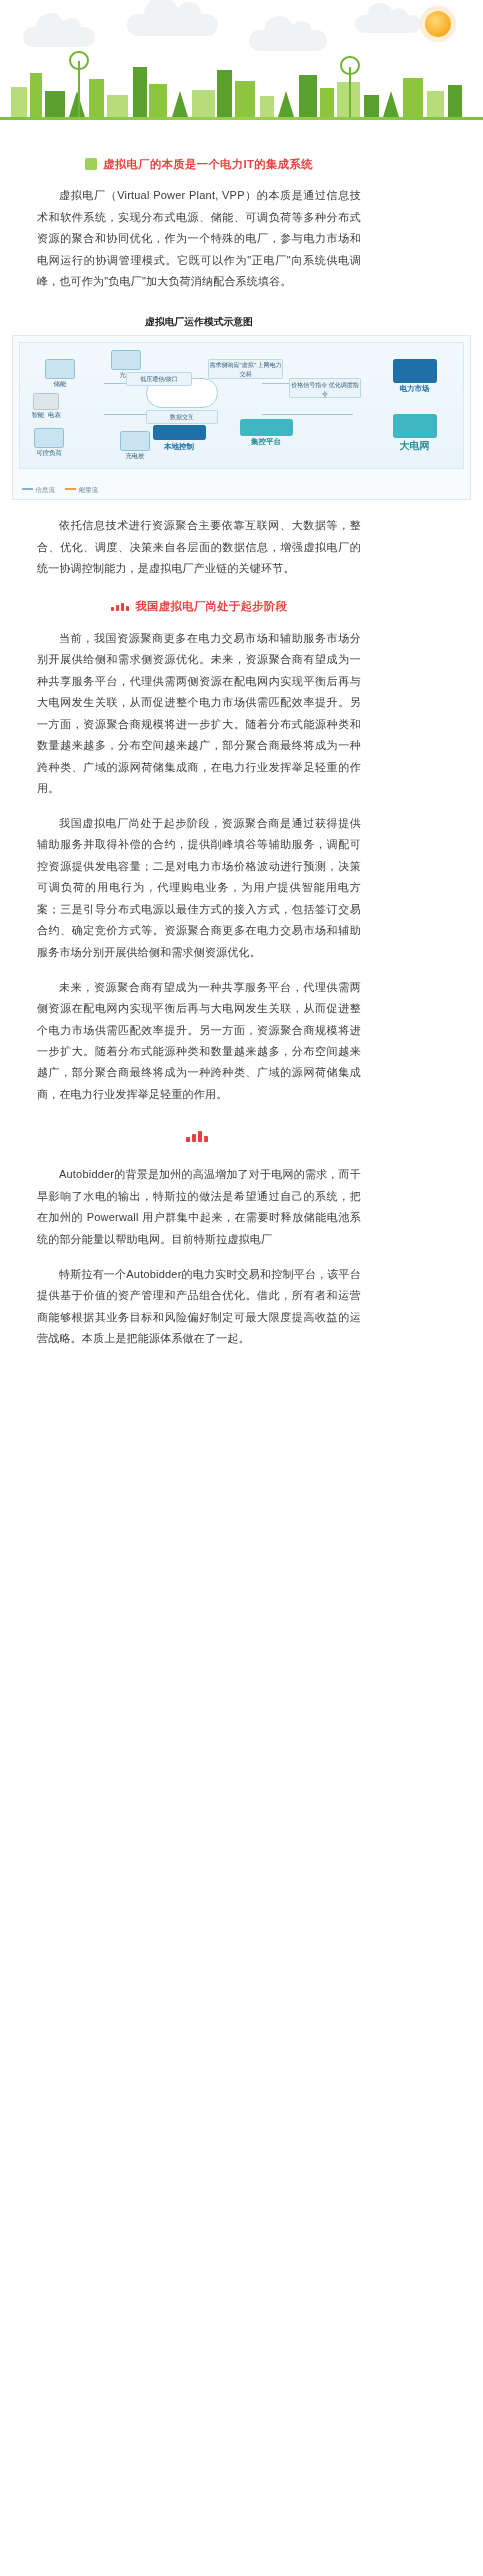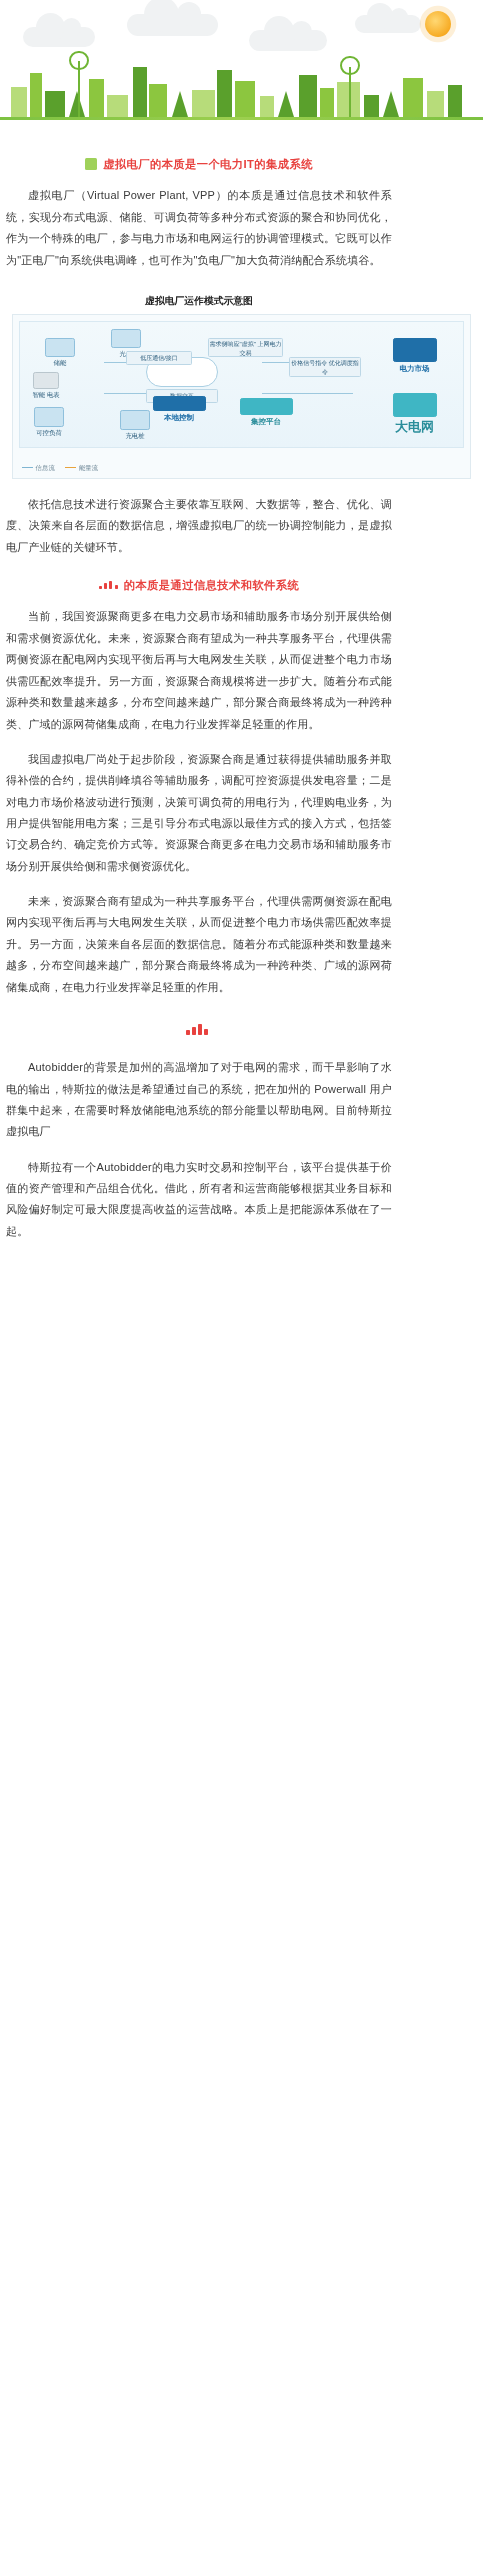--- a/index.html
+++ b/index.html
@@ -171,21 +171,21 @@
     border-radius: 0.8px;
   }
   .h-big-marks i:nth-child(1) { height: 4.5px; }
   .h-big-marks i:nth-child(2) { height: 7.5px; }
   .h-big-marks i:nth-child(3) { height: 10.6px; }
   .h-big-marks i:nth-child(4) { height: 6px; }
 
   
   p.para {
     margin: 0 0 13.6px 0;
-    padding: 0 6px;
+    padding: 0 37px;
     font-size: 11px;
     line-height: 1.95;
     color: #3a3a3a;
     text-align: justify;
     text-indent: 2em;
     letter-spacing: 0.2px;
   }
 
   
   .figure {
@@ -212,20 +212,21 @@
     height: 127px;
     background: linear-gradient(180deg,#f2f9fc 0%, #e9f4fa 100%);
     border: 0.8px solid #d9e9f2;
   }
   .fig-node {
     position: absolute;
     font-size: 6.4px;
     color: #2c5d7c;
     text-align: center;
     line-height: 1.25;
+    font-family: Liberation Mono, monospace;
   }
   .fig-node .nb {
     width: 30px; height: 19.6px;
     margin: 0 auto 2.3px auto;
     background: #c9e3f1;
     border: 0.8px solid #8fc0dc;
     border-radius: 2.3px;
   }
   .fig-node.blue .nb { background: #1f6fa8; border-color: #1f6fa8; }
   .fig-node.teal .nb { background: #3fb6c4; border-color: #3fb6c4; }
@@ -359,35 +360,35 @@
       <div class="fig-node" style="left:107px; top:95px;">
         <div class="nb"></div>
         <div>充电桩</div>
       </div>
 
       <div class="fig-cloud" style="left:133px; top:42px;"></div>
 
       <div class="fig-bar" style="left:113px; top:36px; width:66px;">低压通信/接口</div>
       <div class="fig-bar" style="left:133px; top:74px; width:72px;">数据交互</div>
 
-      <div class="fig-node blue" style="left:139px; top:81px; width:54px;">
+      <div class="fig-node blue" style="left:139px; top:89px; width:54px;">
         <div class="nb" style="width:53px;height:15px;"></div>
         <div style="color:#1f6fa8;font-weight:bold;font-size:7.5px;">本地控制</div>
       </div>
       <div class="fig-node teal" style="left:226px; top:83px; width:54px;">
         <div class="nb" style="width:53px;height:16.6px;"></div>
         <div style="color:#2b8e9b;font-weight:bold;font-size:7.5px;">集控平台</div>
       </div>
       <div class="fig-node blue" style="left:370px; top:22.6px; width:63px;">
         <div class="nb" style="width:44px;height:24px;"></div>
         <div style="font-weight:bold;font-size:7.5px;color:#1f6fa8;">电力市场</div>
       </div>
       <div class="fig-node teal" style="left:370px; top:78px; width:63px;">
         <div class="nb" style="width:44px;height:24px;"></div>
-        <div style="font-weight:bold;font-size:13px;color:#2b8e9b;">大电网</div>
+        <div style="font-weight:bold;font-size:10px;color:#2b8e9b;">大电网</div>
       </div>
 
       <div class="fig-bar" style="left:195px; top:22.6px; width:75px; height:19.6px; line-height:9px; padding-top:1.5px;">需求侧响应"虚拟"
 上网电力交易</div>
       <div class="fig-bar" style="left:276px; top:42px; width:72px; height:19.6px; line-height:9px; padding-top:1.5px;">价格信号指令
 优化调度指令</div>
 
       <div class="fig-legend">
         <div><span class="key"></span><span>信息流</span></div>
         <div><span class="key orange"></span><span>能量流</span></div>
@@ -397,26 +398,26 @@
 
   <p class="para">依托信息技术进行资源聚合主要依靠互联网、大数据等，整合、优化、调度、决策来自各层面的数据信息，增强虚拟电厂的统一协调控制能力，是虚拟电厂产业链的关键环节。</p>
 
   <div class="h-green-wrap">
     <span class="h-dots">
         <i></i>
         <i></i>
         <i></i>
         <i></i>
       </span>
-    <span class="h-red">的本质是通过信息技术和软件系统</span>
+    <span class="h-red">我国虚拟电厂尚处于起步阶段</span>
   </div>
 
   <p class="para">当前，我国资源聚商更多在电力交易市场和辅助服务市场分别开展供给侧和需求侧资源优化。未来，资源聚合商有望成为一种共享服务平台，代理供需两侧资源在配电网内实现平衡后再与大电网发生关联，从而促进整个电力市场供需匹配效率提升。另一方面，资源聚合商规模将进一步扩大。随着分布式能源种类和数量越来越多，分布空间越来越广，部分聚合商最终将成为一种跨种类、广域的源网荷储集成商，在电力行业发挥举足轻重的作用。</p>
   <p class="para">我国虚拟电厂尚处于起步阶段，资源聚合商是通过获得提供辅助服务并取得补偿的合约，提供削峰填谷等辅助服务，调配可控资源提供发电容量；二是对电力市场价格波动进行预测，决策可调负荷的用电行为，代理购电业务，为用户提供智能用电方案；三是引导分布式电源以最佳方式的接入方式，包括签订交易合约、确定竞价方式等。资源聚合商更多在电力交易市场和辅助服务市场分别开展供给侧和需求侧资源优化。</p>
-  <p class="para">未来，资源聚合商有望成为一种共享服务平台，代理供需两侧资源在配电网内实现平衡后再与大电网发生关联，从而促进整个电力市场供需匹配效率提升。另一方面，决策来自各层面的数据信息。随着分布式能源种类和数量越来越多，分布空间越来越广，部分聚合商最终将成为一种跨种类、广域的源网荷储集成商，在电力行业发挥举足轻重的作用。</p>
+  <p class="para">未来，资源聚合商有望成为一种共享服务平台，代理供需两侧资源在配电网内实现平衡后再与大电网发生关联，从而促进整个电力市场供需匹配效率提升。另一方面，资源聚合商规模将进一步扩大。随着分布式能源种类和数量越来越多，分布空间越来越广，部分聚合商最终将成为一种跨种类、广域的源网荷储集成商，在电力行业发挥举足轻重的作用。</p>
 
   <div class="h-big-wrap">
     <span class="h-big-marks">
         <i></i>
         <i></i>
         <i></i>
         <i></i>
       </span>
   </div>
 

